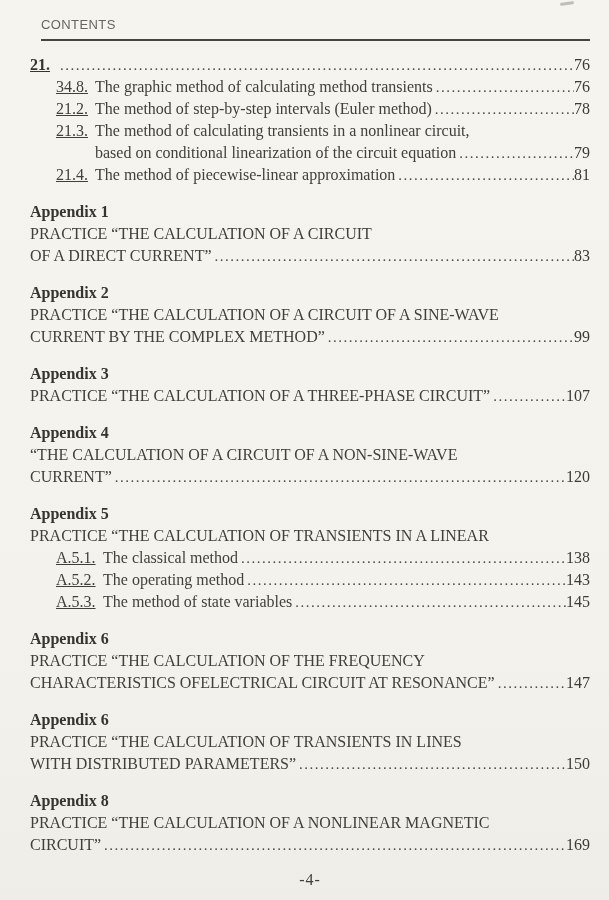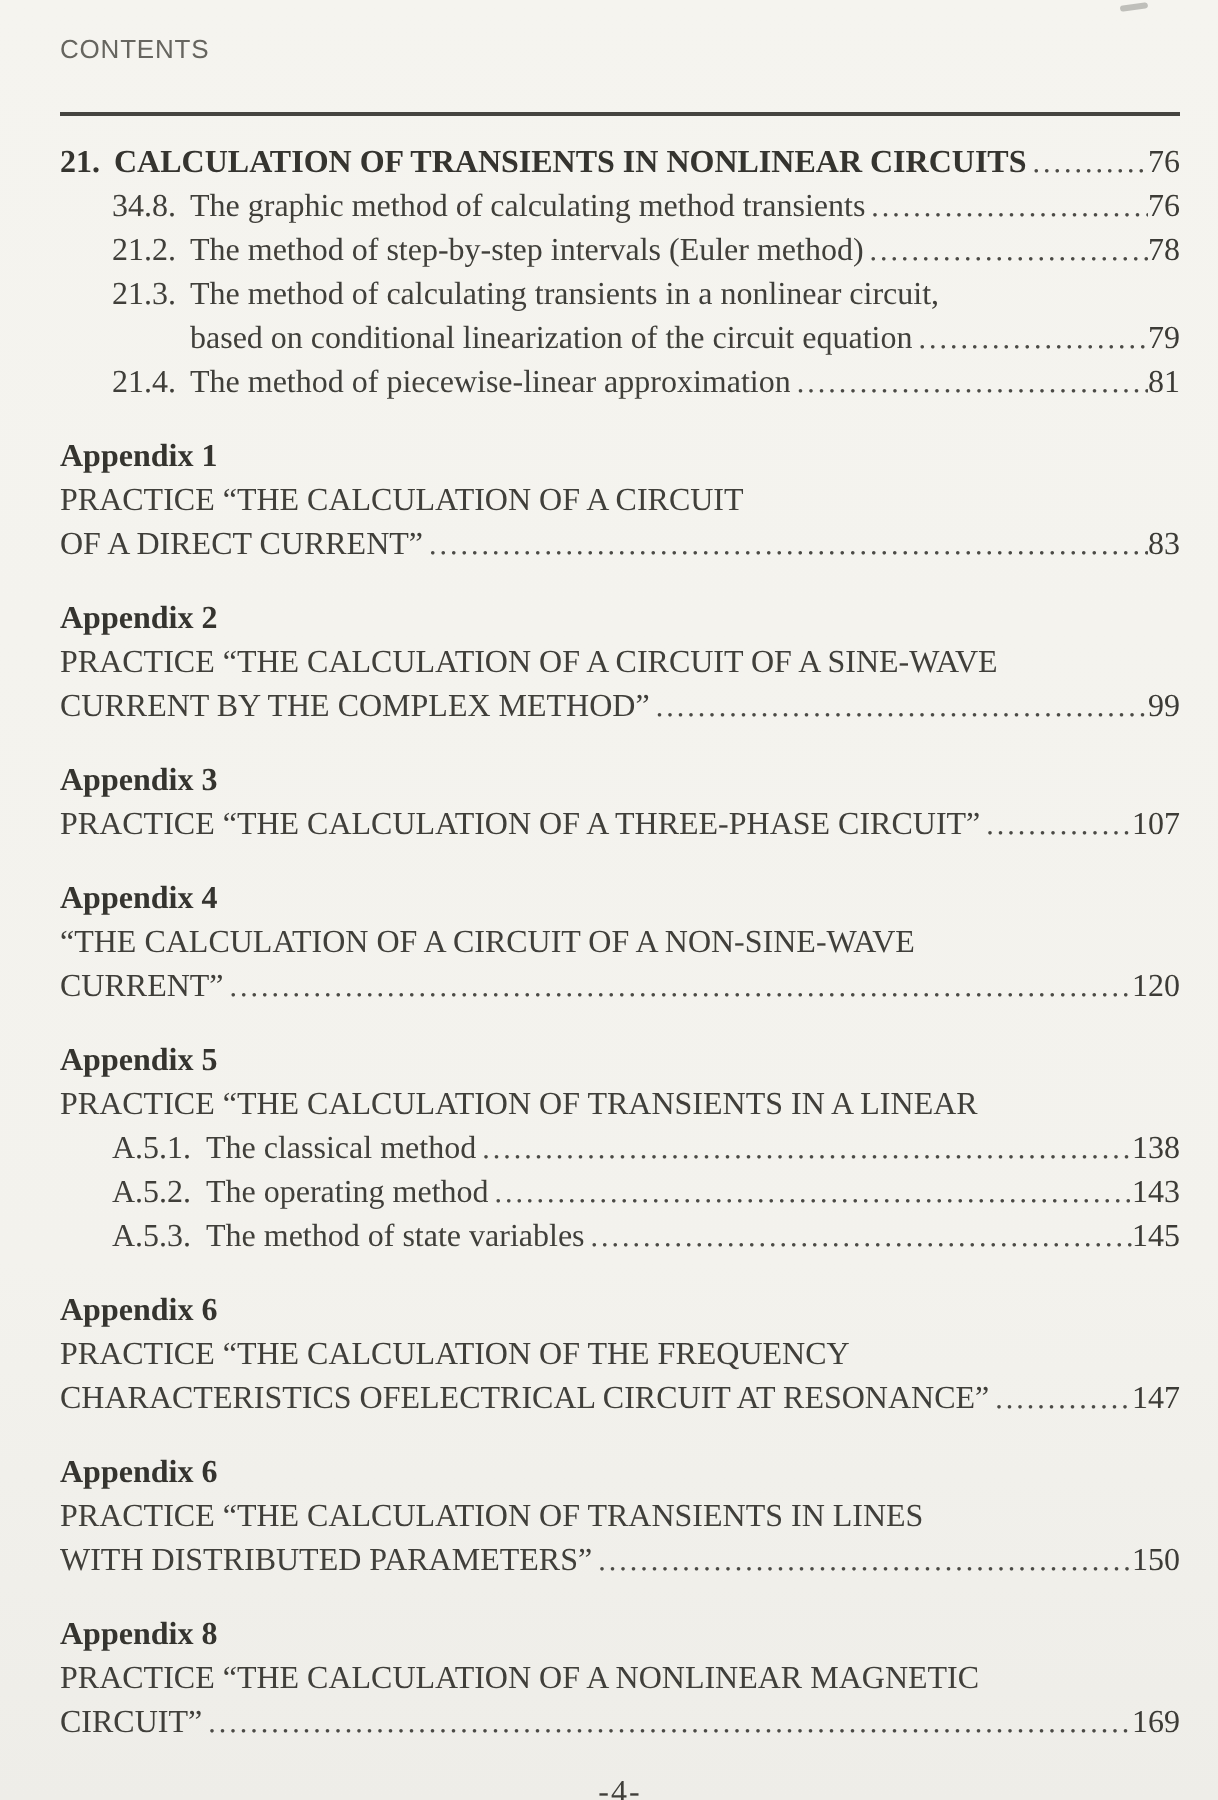--- a/index.html
+++ b/index.html
@@ -18,28 +18,28 @@
   .speck {
     position: absolute; left: 560px; top: 2px;
     width: 14px; height: 3px; background: #8a8a85;
     opacity: .5; border-radius: 2px; transform: rotate(-8deg);
   }
   .running-head {
     font-family: "Liberation Sans", sans-serif;
     font-size: 13px; line-height: 18px;
     color: #66655f; letter-spacing: .4px;
   }
-  header { border-bottom: 2px solid #454440; padding-bottom: 22px; }
+  header { border-bottom: 2px solid #454440; padding-bottom: 5px; margin-left: 11px; }
 
   #toc { }
   .toc-chapter { margin-top: 13px; }
   .toc-group   { margin-top: 15px; }
 
   .toc-line { display: flex; align-items: baseline; }
-  .toc-line .num { flex: 0 0 auto; white-space: nowrap; }
+  .toc-line .num { flex: 0 0 auto; white-space: nowrap; text-decoration: underline; }
   .num-ch   { width: 27px; }
   .num-sub  { width: 39px; }
   .num-asub { width: 47px; }
   .toc-line .txt { flex: 0 1 auto; white-space: nowrap; overflow: hidden; }
   .bold .num, .bold .txt { font-weight: 700; color: #35342f; }
 
   .dots {
     flex: 1 1 12px; overflow: hidden; white-space: nowrap;
     color: #4b4a45; padding: 0 3px 0 3px;
   }
@@ -65,21 +65,20 @@
 <div class="speck"></div>
 
 <header>
   <div class="running-head">CONTENTS</div>
 </header>
 
 <main id="toc">
     <div class="toc-chapter">
       <div class="toc-line bold">
         <span class="num num-ch">21.</span>
-        <span class="txt">CALCULATION OF TRANSIENTS IN NONLINEAR CIRCUITS</span>
         <span class="dots"></span>
         <span class="pg">76</span>
       </div>
       <div class="subsection">
         <div class="toc-line">
           <span class="num num-sub">34.8.</span>
           <span class="txt">The graphic method of calculating method transients</span>
           <span class="dots"></span>
           <span class="pg">76</span>
         </div>

